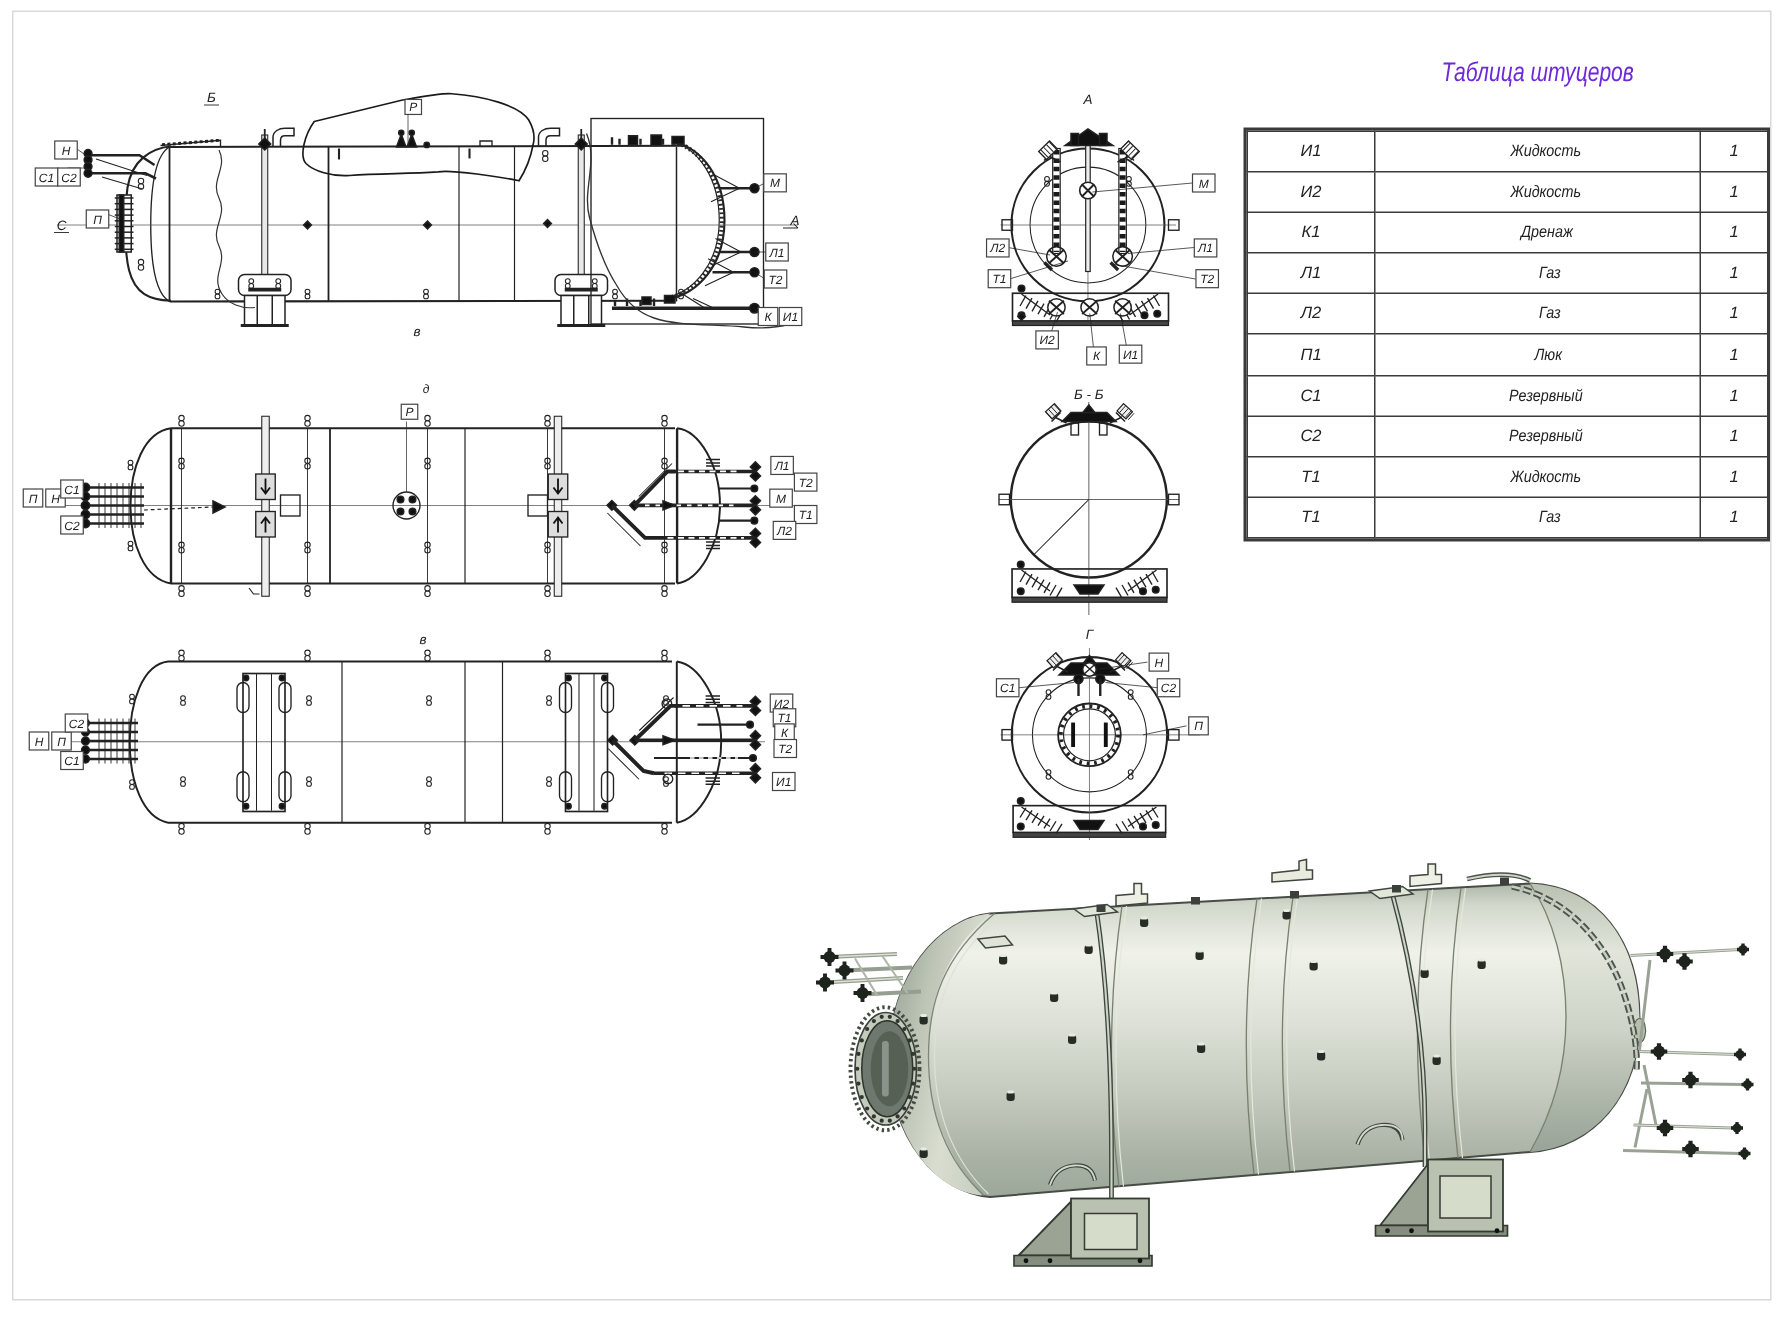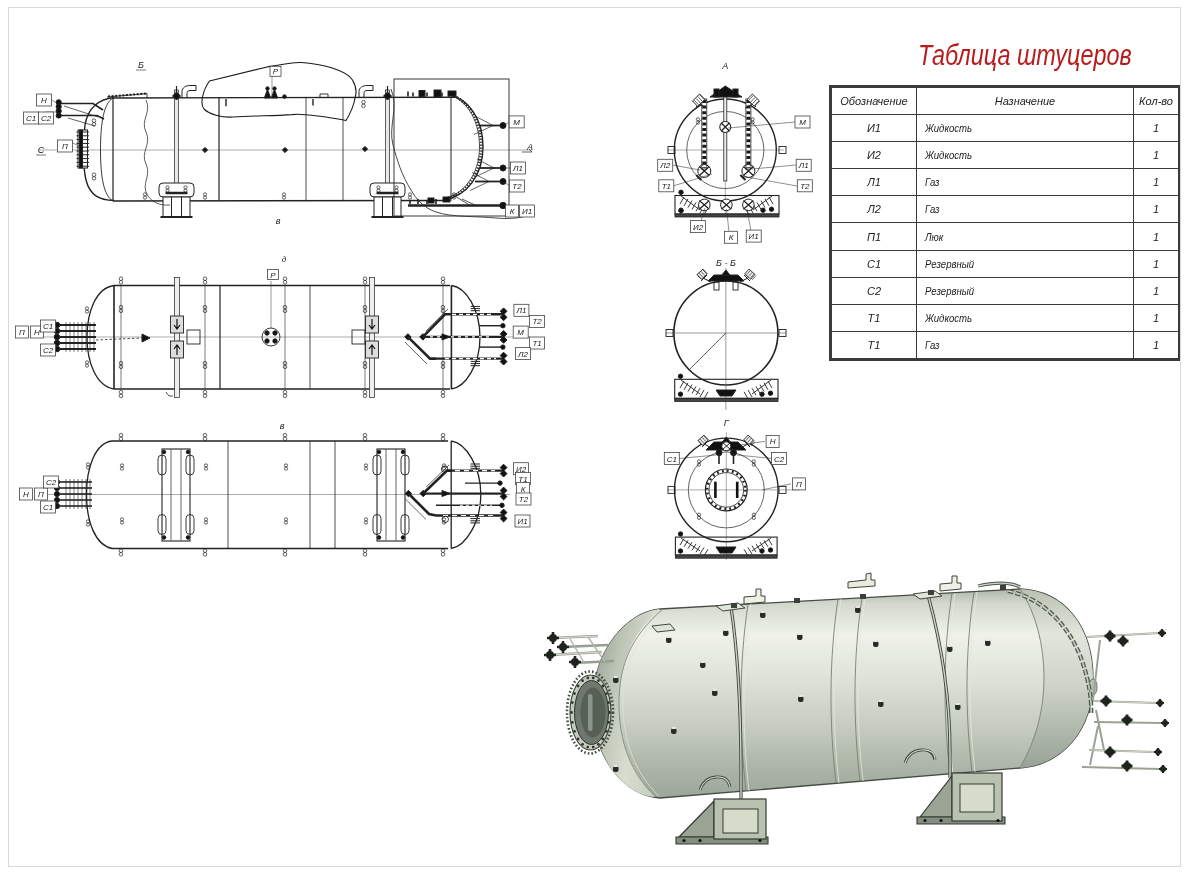--- a/index.html
+++ b/index.html
@@ -2,50 +2,50 @@
 <html><head><meta charset="utf-8">
 <style>
 html,body{margin:0;padding:0;width:1190px;height:881px;background:#fff;overflow:hidden;
   font-family:"Liberation Sans",sans-serif;}
 #page{position:absolute;left:8px;top:7px;width:1171px;height:858px;border:1px solid #d9d9d9;background:#fff;}
 .abs{position:absolute;}
 #tbl{position:absolute;left:829px;top:85px;width:351px;height:276px;border:2px solid #3a3a3a;box-sizing:border-box;}
 #tbl table{border-collapse:collapse;width:100%;height:100%;table-layout:fixed;}
 #tbl td{border:1px solid #3a3a3a;font-style:italic;font-size:11px;color:#222;
   padding:0;text-align:center;vertical-align:middle;white-space:nowrap;overflow:hidden;}
-#tbl td.n{text-align:left;padding-left:8px;}
+#tbl td.n{text-align:center;padding-left:18px;}
 #tbl td.n span{display:inline-block;transform:scaleX(0.87);transform-origin:left center;}
 #ttl span{display:inline-block;transform:scaleX(0.78);transform-origin:center;}
 #ttl{position:absolute;left:880px;top:38px;width:290px;text-align:center;
-  font-style:italic;font-size:30px;color:#b91c1c;}
+  font-style:italic;font-size:18px;color:#6d28d9;}
 </style></head>
 <body>
 <div id="page"></div>
 <div id="ttl"><span>Таблица штуцеров</span></div>
 <div id="tbl">
     <table>
 <colgroup>
         <col style="width:85px">
         <col style="width:217px">
         <col style="width:45px">
       </colgroup>
 <tbody>
-        <tr>
-          <td>Обозначение</td>
-          <td>Назначение</td>
-          <td>Кол-во</td>
-        </tr>
 <tr>
           <td>И1</td>
           <td class="n"><span>Жидкость</span></td>
           <td>1</td>
         </tr>
 <tr>
           <td>И2</td>
           <td class="n"><span>Жидкость</span></td>
+          <td>1</td>
+        </tr>
+<tr>
+          <td>К1</td>
+          <td class="n"><span>Дренаж</span></td>
           <td>1</td>
         </tr>
 <tr>
           <td>Л1</td>
           <td class="n"><span>Газ</span></td>
           <td>1</td>
         </tr>
 <tr>
           <td>Л2</td>
           <td class="n"><span>Газ</span></td>

